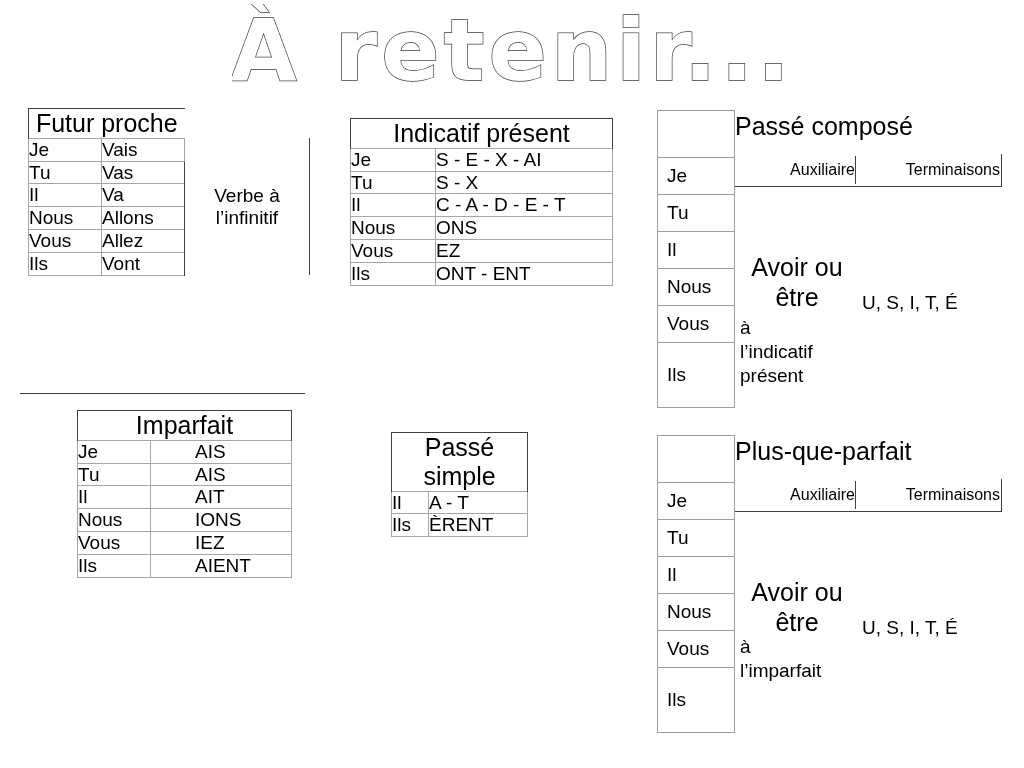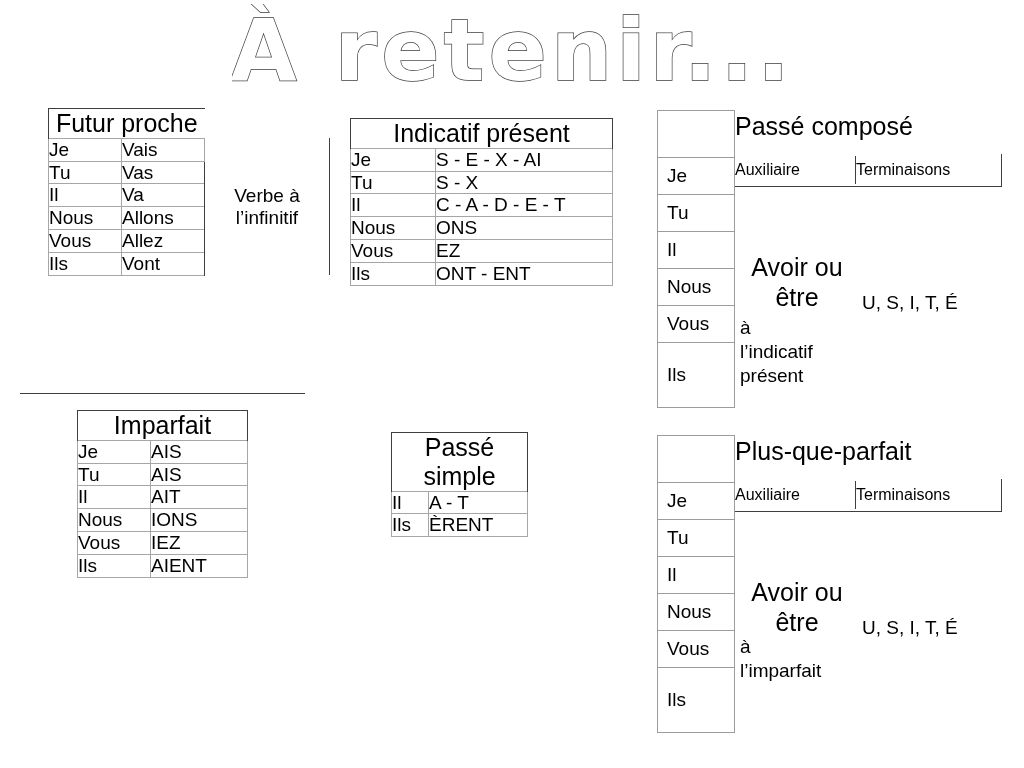--- a/index.html
+++ b/index.html
@@ -75,34 +75,34 @@
   }
 
   
   .bt { border-top: 1px solid #3f3f3f; }
   .bl { border-left: 1px solid #3f3f3f; }
   .br { border-right: 1px solid #3f3f3f; }
 
   .nb { border: 0; }
 
   
-  #tbl-futur-proche { left: 48px; top: 108px; }
+  #tbl-futur-proche { left: 28px; top: 108px; }
   #tbl-futur-proche .pron { width: 72px; }
   #tbl-futur-proche .form { width: 82px; }
   #tbl-futur-proche .inf  { width: 108px; text-align: center; font-size: 19px; padding: 0 8px; }
 
   
   #tbl-indicatif { left: 350px; top: 110px; margin-top: 8px; }
   #tbl-indicatif .pron { width: 84px; }
   #tbl-indicatif .form { width: 176px; }
 
   
   #tbl-imparfait { left: 77px; top: 410px; }
   #tbl-imparfait .pron { width: 72px; }
-  #tbl-imparfait .form { width: 96px; }
+  #tbl-imparfait .form { width: 96px; padding-left: 44px; }
 
   
   #tbl-passe-simple { left: 391px; top: 432px; }
   #tbl-passe-simple .pron { width: 36px; }
   #tbl-passe-simple .form { width: 98px; }
   #tbl-passe-simple .title-cell { line-height: 1.15; white-space: normal; width: 134px; margin-top: 46px; }
 
   
   .compound { position: absolute; }
   .compound .pron-col {
@@ -134,21 +134,21 @@
     border-bottom: 1px solid #3f3f3f;
     border-right: 1px solid #3f3f3f;
     height: 32px;
   }
   .compound .hdr .hcell {
     position: absolute;
     top: 0;
     height: 32px;
     line-height: 32px;
     font-size: 16px;
-    text-align: left;
+    text-align: right;
   }
   .compound .hdr .divider {
     position: absolute;
     top: 2px;
     bottom: 2px;
     width: 0;
     border-left: 1px solid #3f3f3f;
   }
   .compound .aux-text {
     position: absolute;

